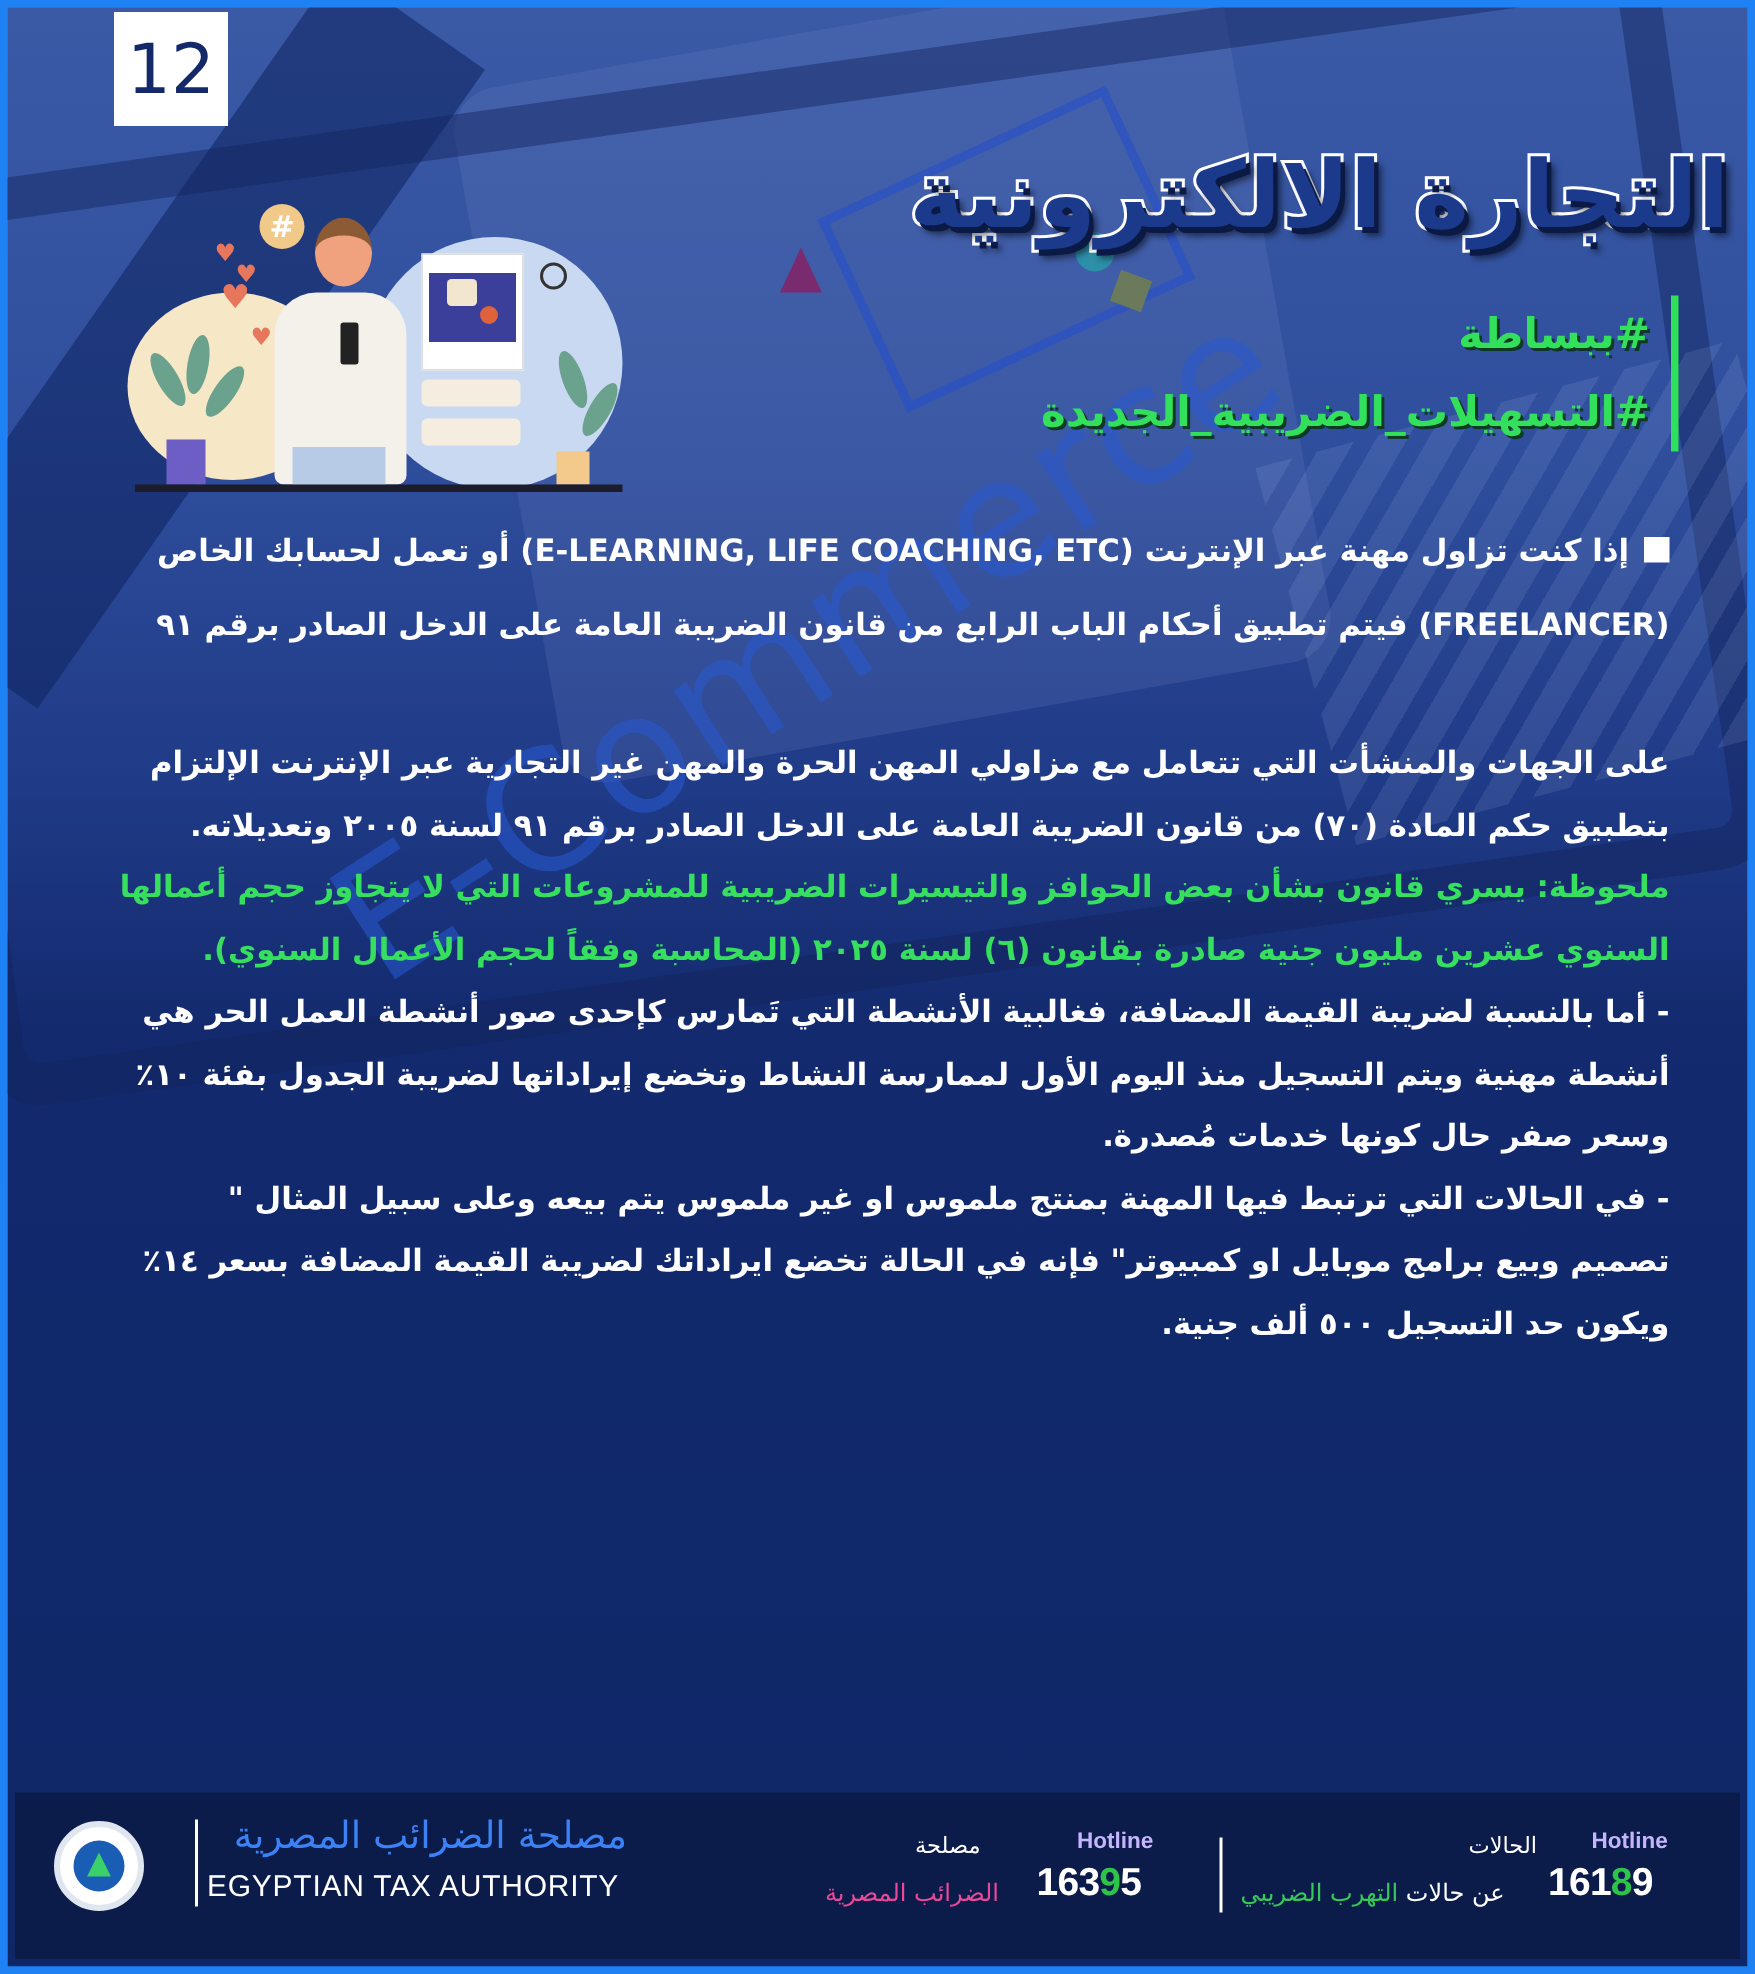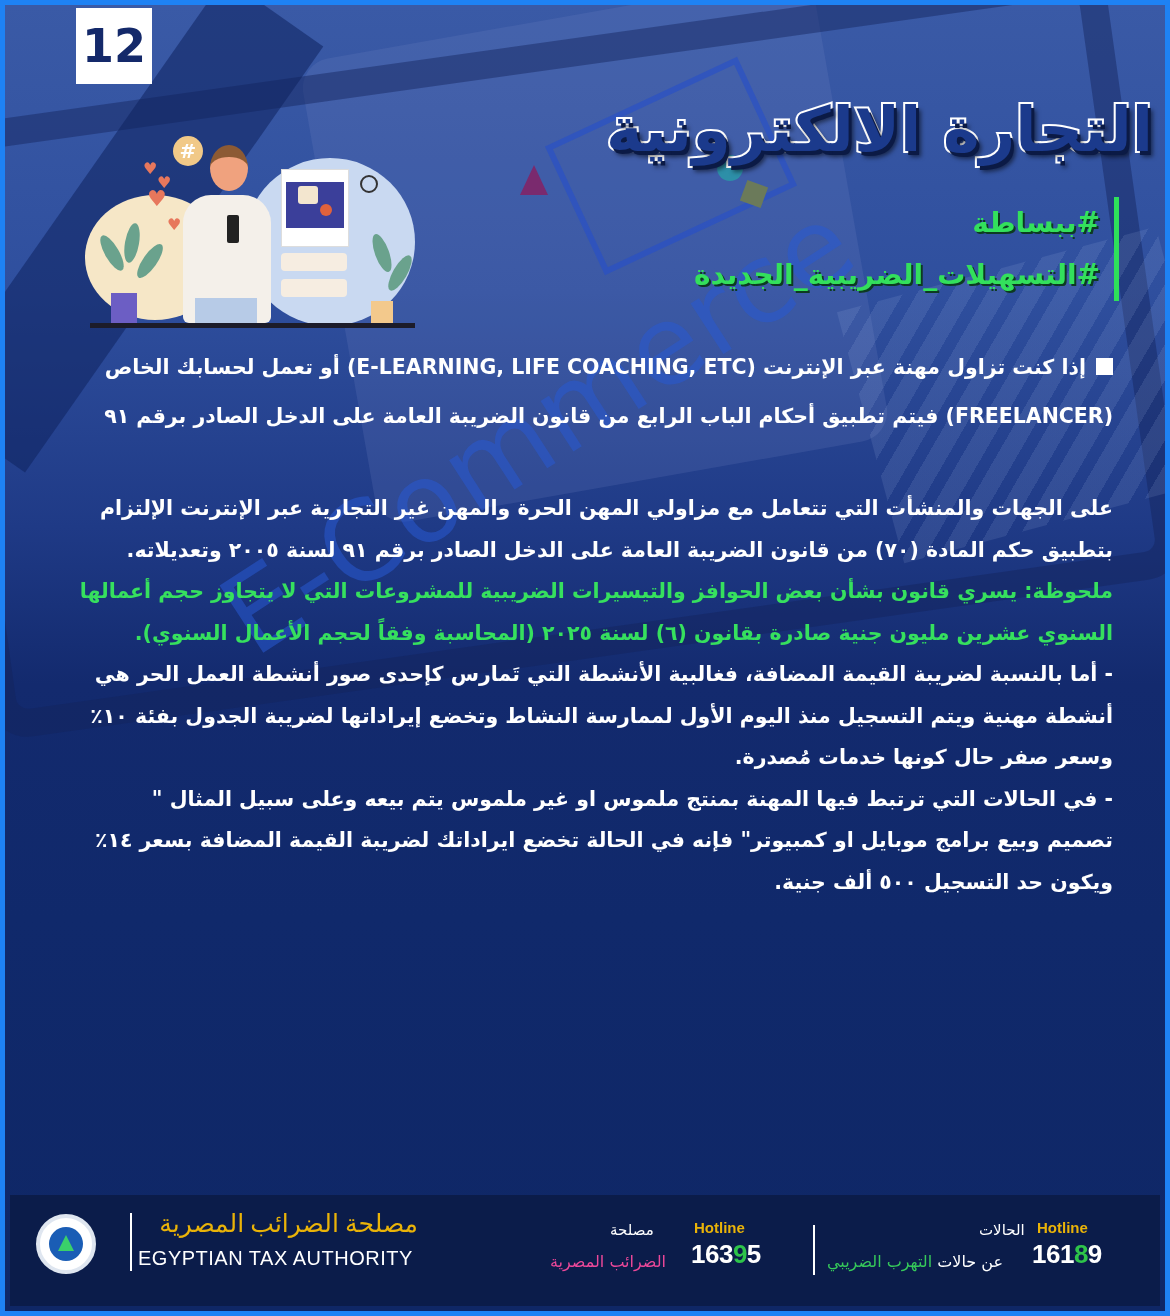--- a/index.html
+++ b/index.html
@@ -42,21 +42,21 @@
     left:860px; top:260px; width:330px; height:260px;
     background: repeating-linear-gradient(135deg, rgba(180,200,240,0.12) 0 18px, rgba(0,0,0,0) 18px 30px);
     transform: rotate(-15deg);
   }
   .bg-dark-stripe {
     left:60px; top:-40px; width:120px; height:520px;
     background:rgba(15,35,95,0.55); transform:rotate(35deg);
   }
   .page-number {
     position:absolute; left:71px; top:3px; width:76px; height:76px;
-    background:#ffffff; color:#14296a; font-weight:bold;
+    background:#ffffff; color:#14296a; font-weight:normal;
     font-size:46px; line-height:76px; text-align:center;
     font-family:"DejaVu Sans", sans-serif;
   }
   .title {
     position:absolute; right:12px; top:44px;
     font-size:62px; font-weight:bold; color:#1b3a8c; direction:rtl;
     font-family:"DejaVu Sans", sans-serif;
     -webkit-text-stroke: 4px #ffffff; paint-order: stroke fill;
     text-shadow: 3px 4px 0 #0b1a45, 5px 6px 4px rgba(0,0,0,0.5);
     letter-spacing:1px;
@@ -106,23 +106,23 @@
     position:absolute; left:5px; right:5px; bottom:5px; height:111px;
     background:#0b1c4a;
   }
   .logo {
     position:absolute; left:26px; top:19px; width:52px; height:52px; border-radius:50%;
     background:#ffffff; border:4px solid #dfe6f0;
   }
   .logo-inner { position:absolute; left:9px; top:9px; width:34px; height:34px; border-radius:50%; background:#1a5db5; }
   .logo-tri { position:absolute; left:9px; top:8px; width:0; height:0; border-left:8px solid transparent; border-right:8px solid transparent; border-bottom:16px solid #3ad06a; }
   .brand-sep { position:absolute; left:120px; top:18px; width:2px; height:58px; background:#ffffff; }
-  .brand-ar { position:absolute; left:128px; top:14px; width:280px; direction:rtl; color:#eab308; font-size:25px;font-family:Liberation Serif, serif; }
+  .brand-ar { position:absolute; left:128px; top:14px; width:280px; direction:rtl; color:#3b82f6; font-size:25px; }
   .brand-en { position:absolute; left:128px; top:52px; width:280px; color:#ffffff; font-size:20px; letter-spacing:0.5px; font-family:"Liberation Sans", sans-serif; }
-  .hl-label { position:absolute; color:#eab308; font-size:15px; font-weight:bold; font-family:"Liberation Sans", sans-serif; }
+  .hl-label { position:absolute; color:#c4b5fd; font-size:15px; font-weight:bold; font-family:"Liberation Sans", sans-serif;margin-left:24px; }
   .hl-num { position:absolute; color:#ffffff; font-size:26px; font-weight:bold; font-family:"Liberation Sans", sans-serif; letter-spacing:-0.5px; }
   .hl-num .accent { color:#2ec44a; }
   .hl-ar1 { position:absolute; color:#ffffff; font-size:15px; direction:rtl; white-space:nowrap; }
   .hl-ar2 { position:absolute; color:#ffffff; font-size:16px; direction:rtl; white-space:nowrap; }
   .hl-ar2 .green { color:#36c95a; }
   .hl-sep { position:absolute; left:803px; top:30px; width:2px; height:50px; background:#ffffff; }
 </style>
 </head>
 <body>
 

